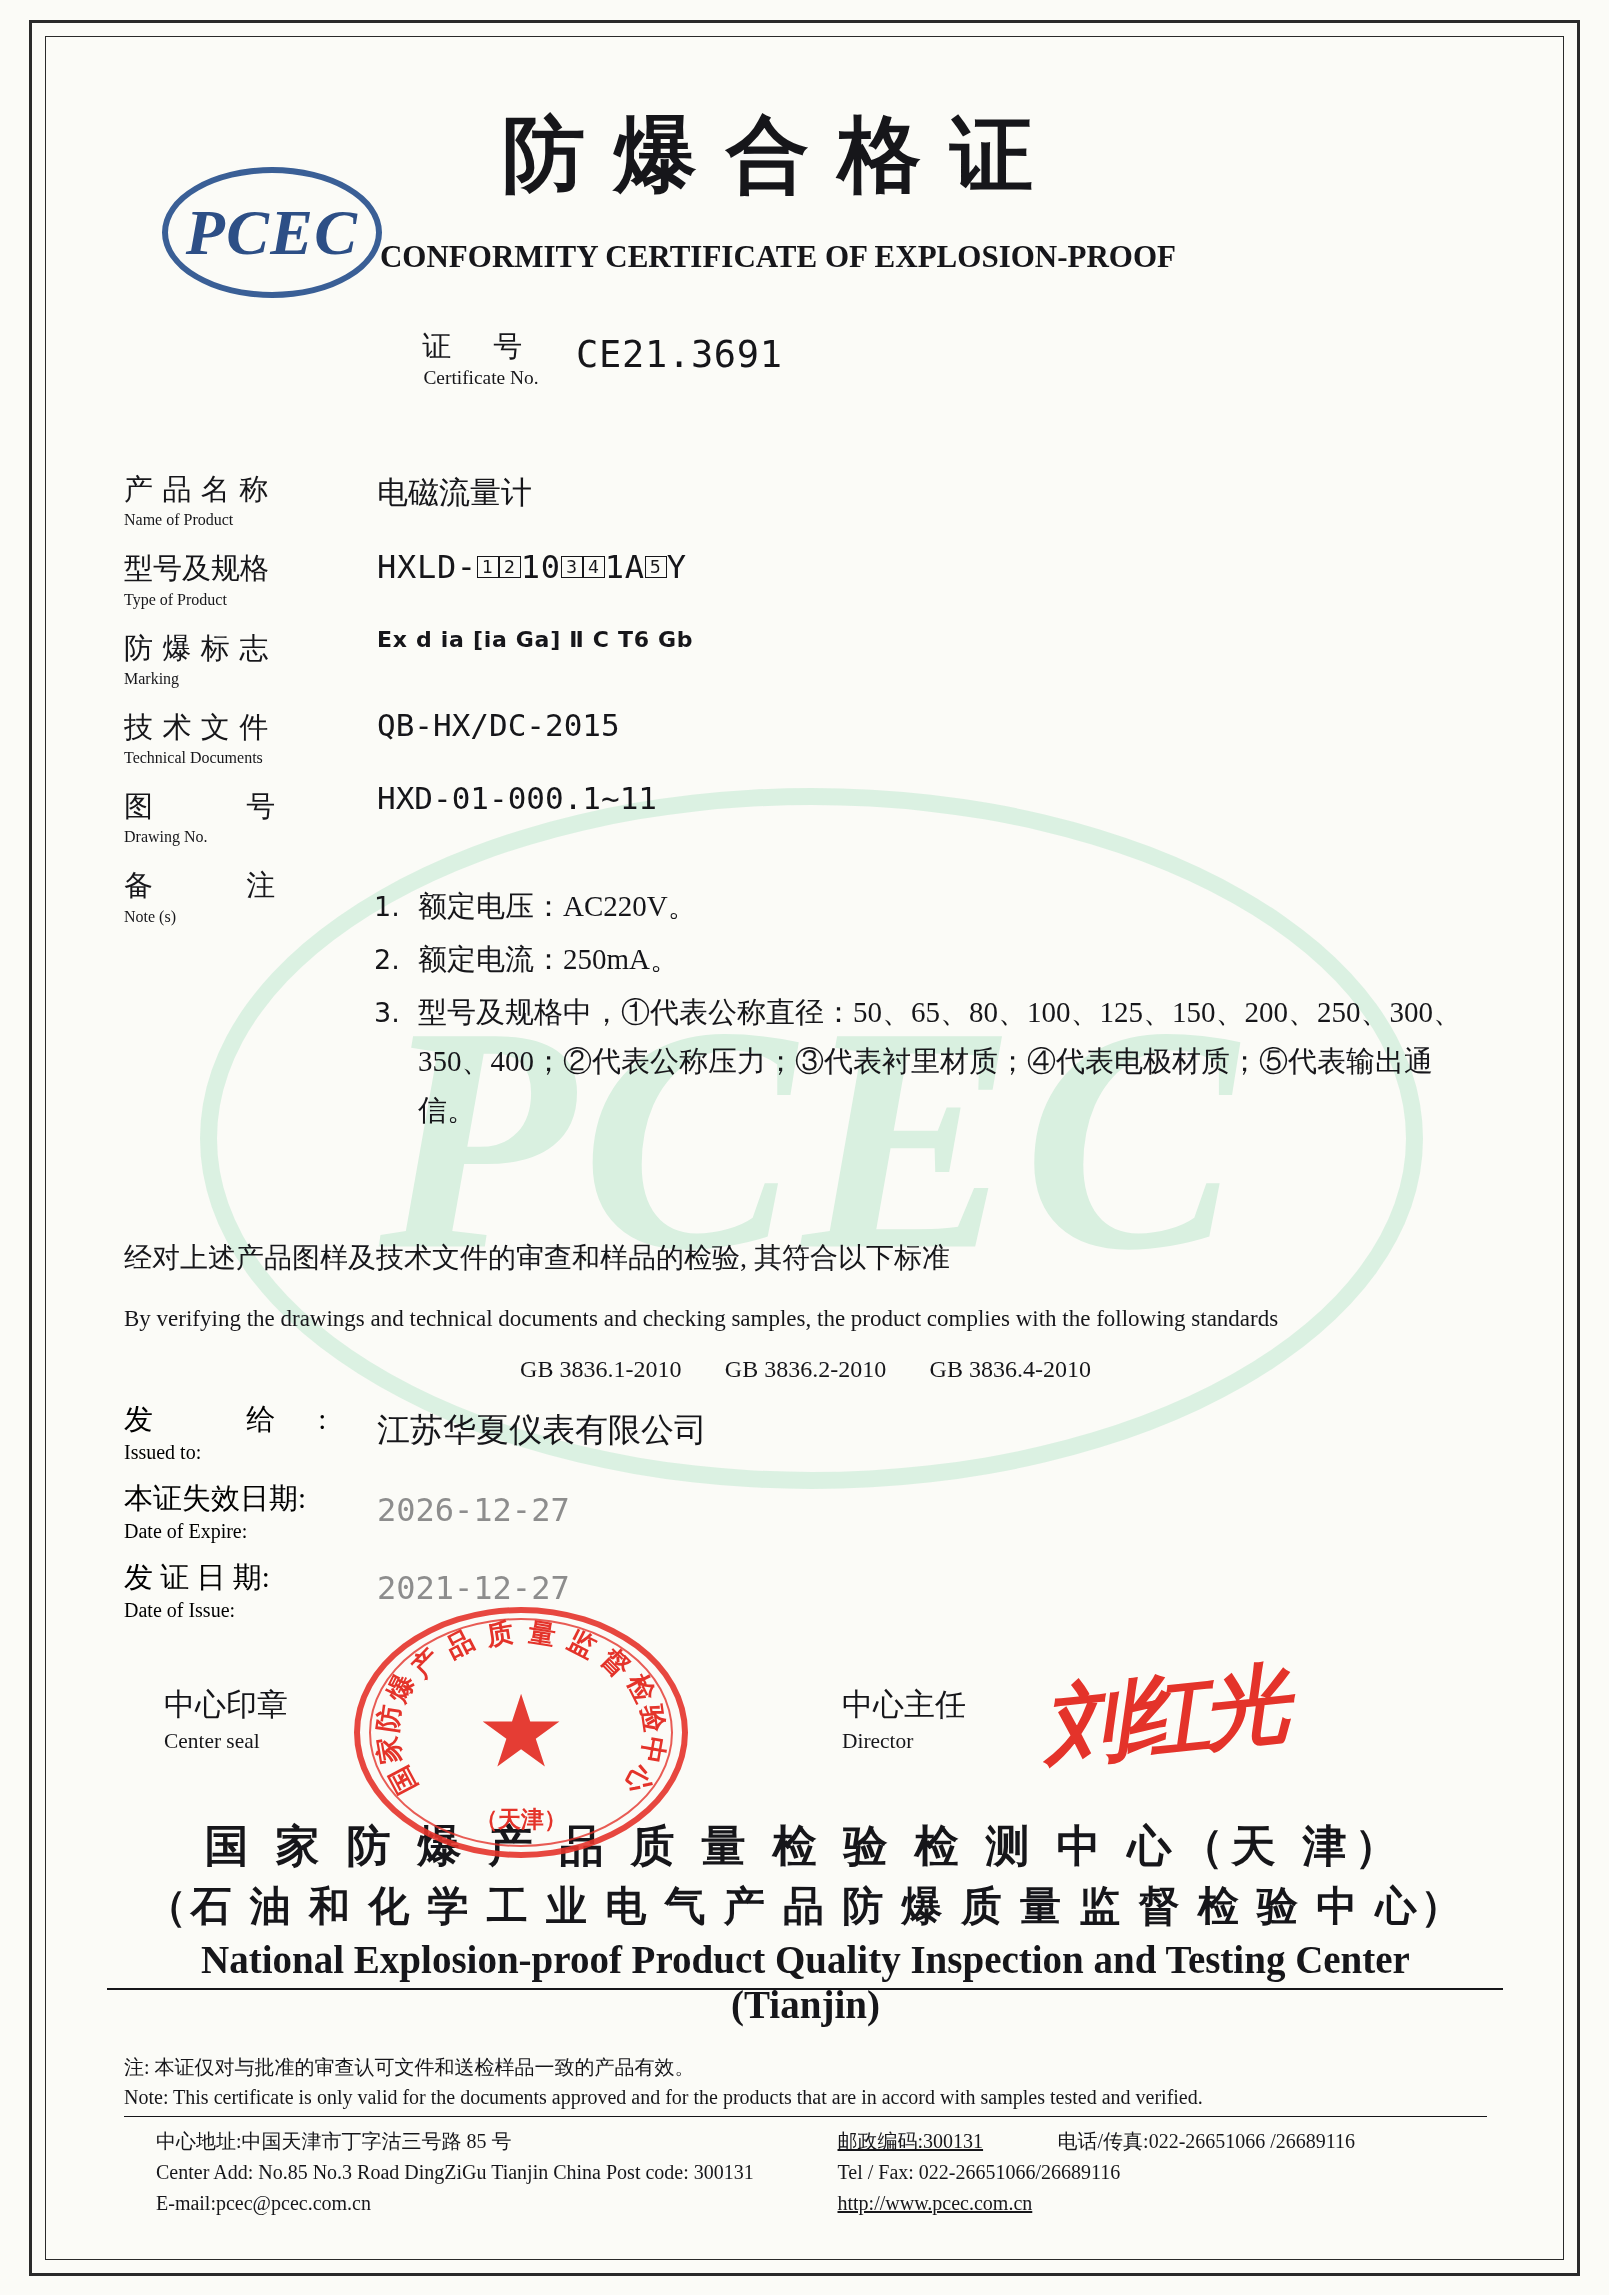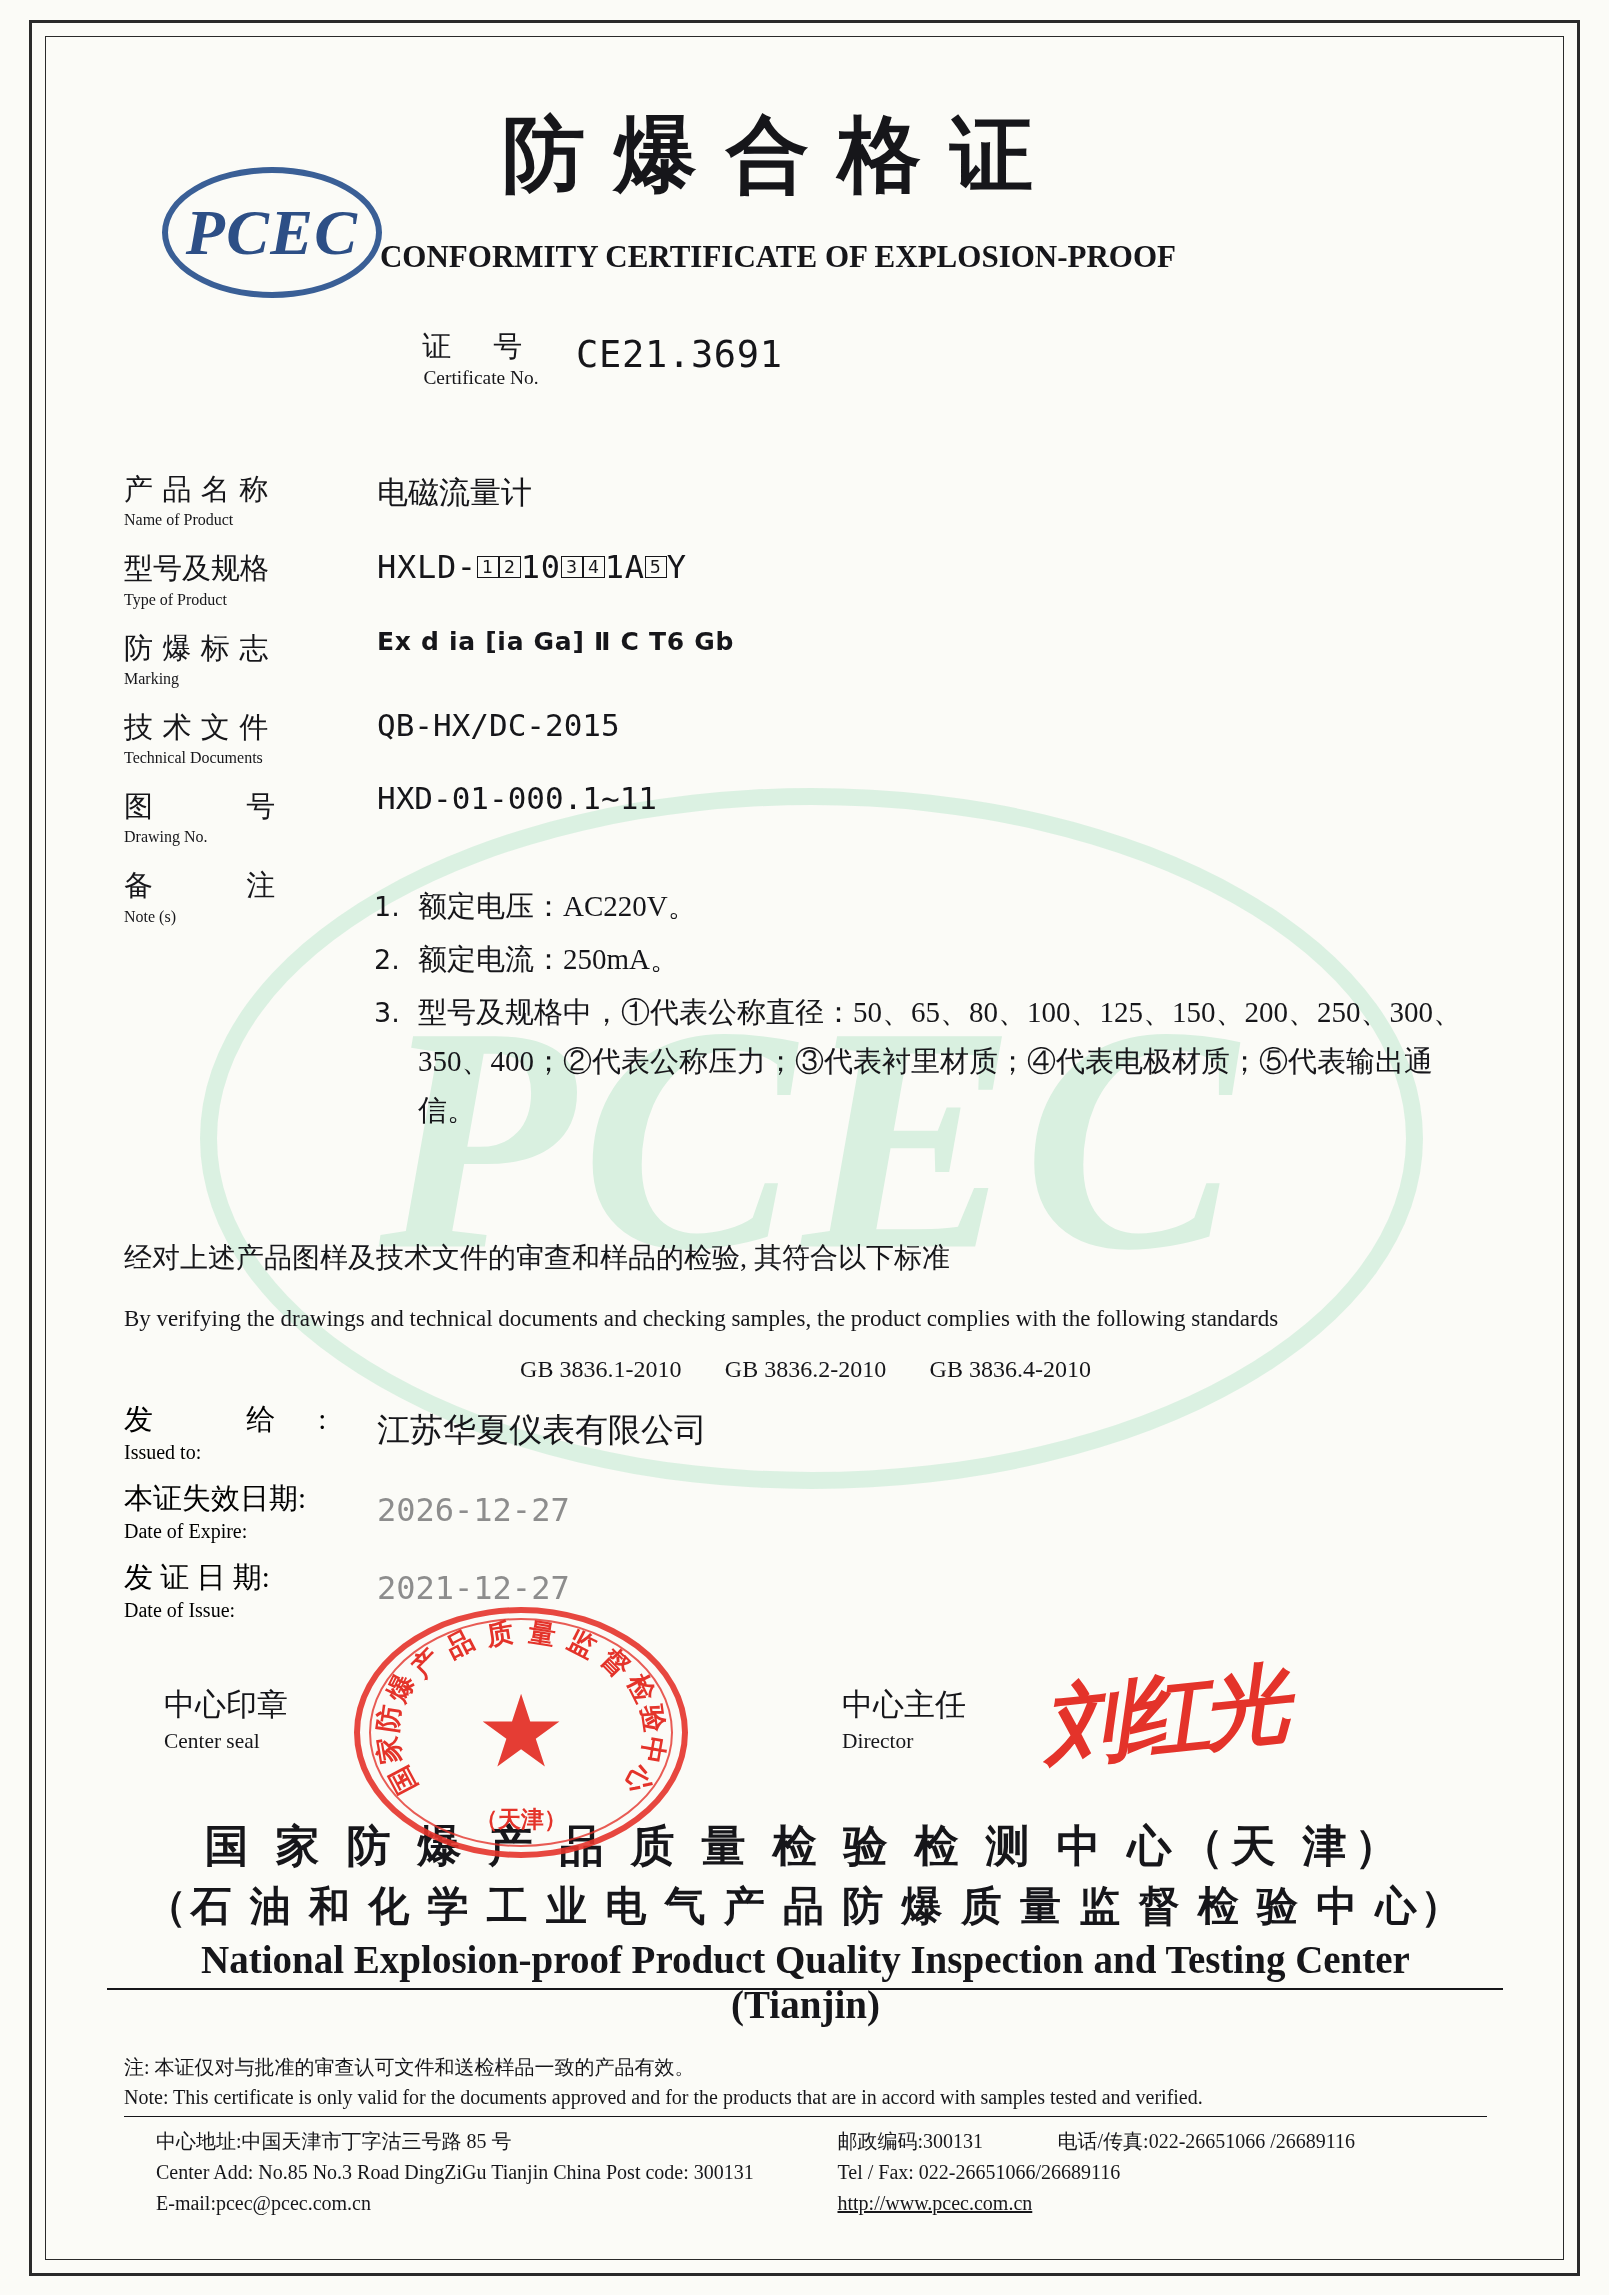--- a/index.html
+++ b/index.html
@@ -169,21 +169,21 @@
   .tiny { font-size: 17.4px; }
 
   
   .val {
     position: absolute;
     left: 377px;
     color: #16161a;
   }
   .v-name { top: 472px; font-size: 31px; font-family: "Liberation Serif", serif; }
   .v-type { top: 548px; font-size: 32px; font-family: "DejaVu Sans Mono", monospace; letter-spacing: 0.7px;}
-  .v-mark { top: 627px; font-size: 25px; font-weight: bold; font-family: "DejaVu Sans", sans-serif; letter-spacing: 0.7px;}
+  .v-mark { top: 627px; font-size: 22px; font-weight: bold; font-family: "DejaVu Sans", sans-serif; letter-spacing: 0.7px;}
   .v-doc  { top: 707px; font-size: 31px; font-family: "DejaVu Sans Mono", monospace; }
   .v-draw { top: 780px; font-size: 31px; font-family: "DejaVu Sans Mono", monospace; }
 
   .boxed {
     display: inline-block;
     border: 1.3px solid #16161a;
     font-size: 17.4px;
     line-height: 20px;
     width: 20px;
     text-align: center;
@@ -420,21 +420,21 @@
     display: flex;
   }
   .addr-col { width: 50%; }
   .addr-col div {
     font-size: 20px;
     line-height: 31px;
     font-family: "Liberation Serif", serif;
     margin-left: 32px;
   }
   .addr-right-row { display: flex; }
-  .addr-right-row .c1 { width: 220px; }
+  .addr-right-row .c1 { width: 220px; text-decoration: underline; }
   .link { color: #16161a; text-decoration: underline; }
 </style>
 </head>
 <body>
 
 <div class="page">
 
   <div class="frame-outer"></div>
   <div class="frame-inner"></div>
 

